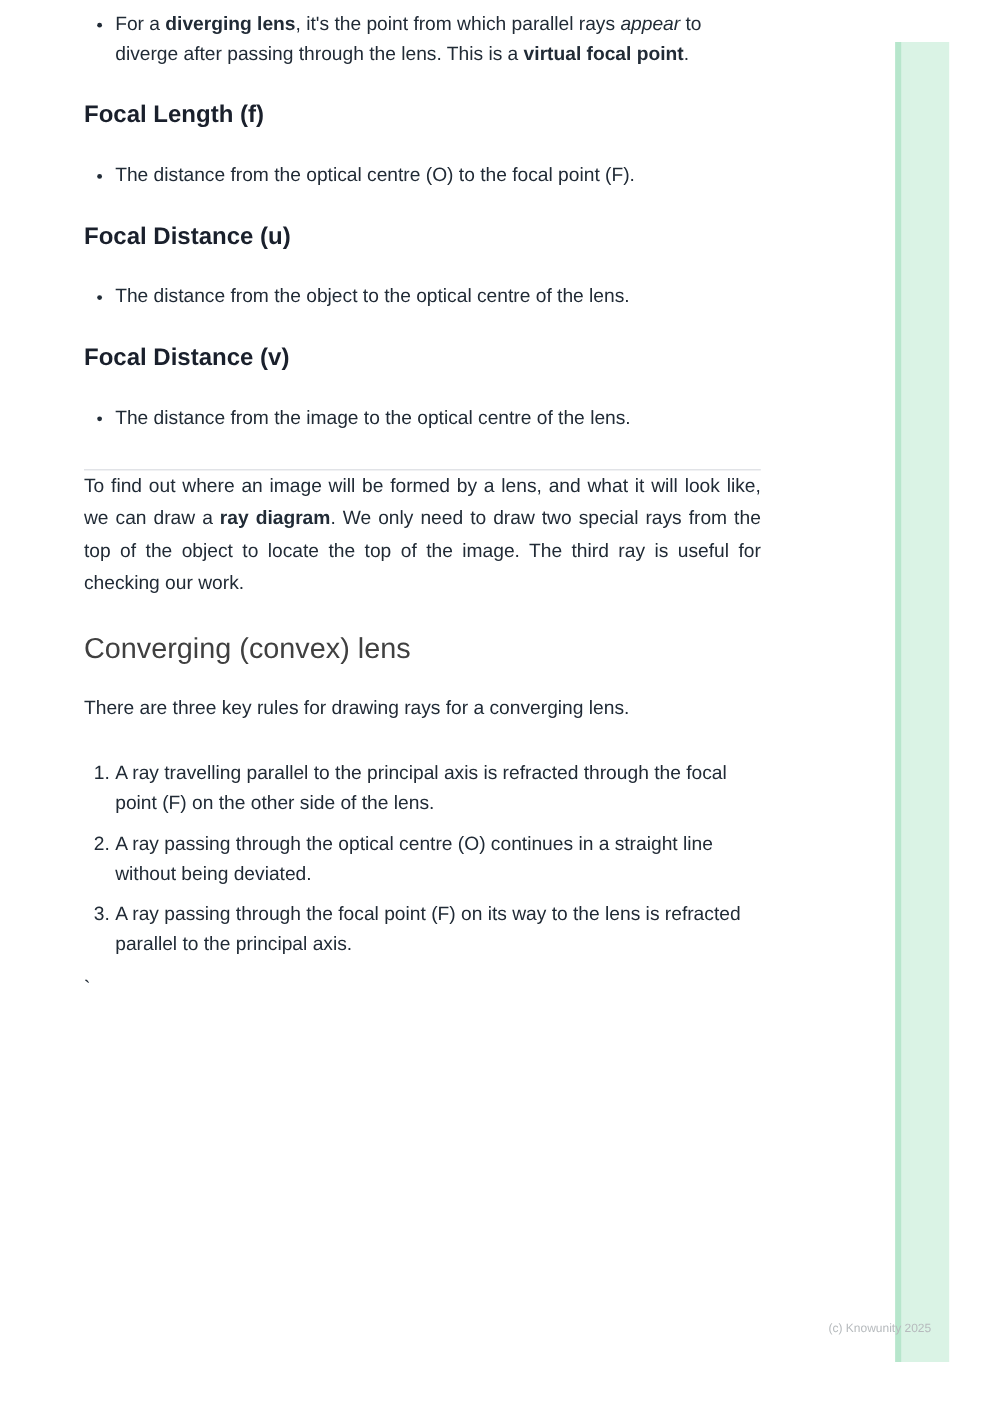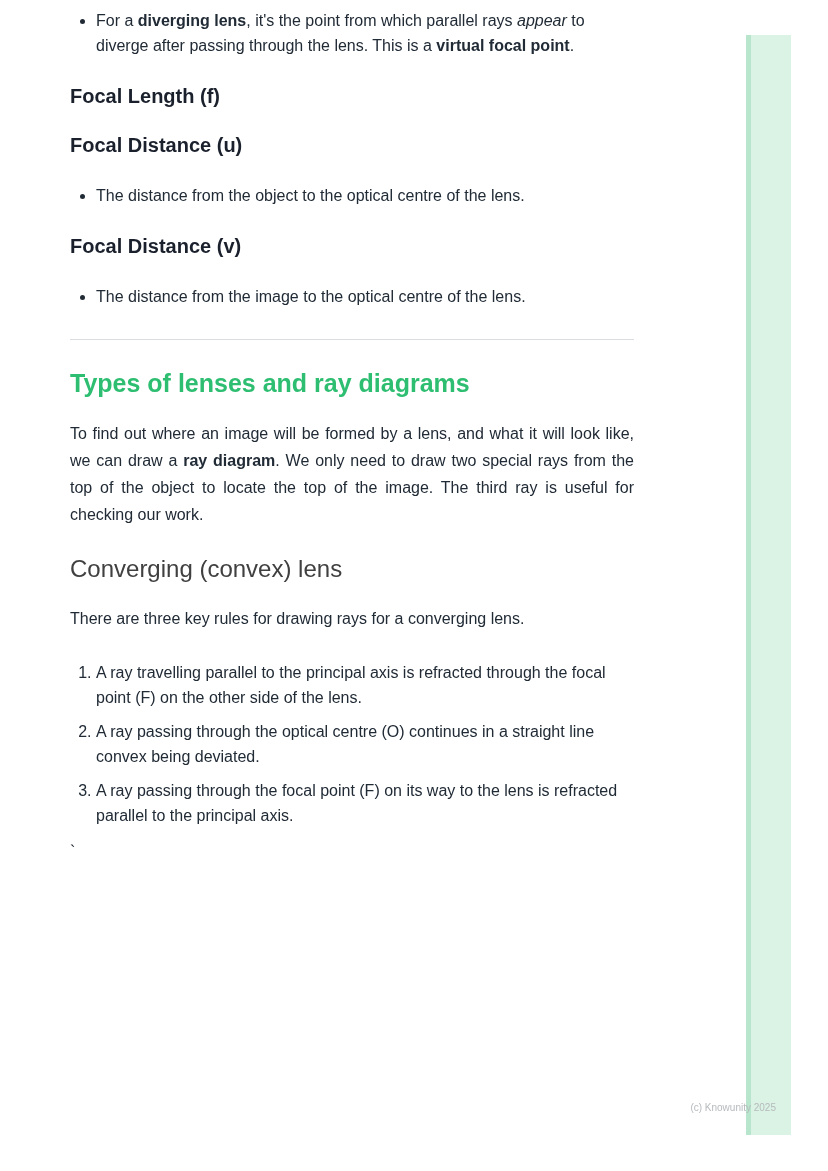--- a/index.html
+++ b/index.html
@@ -92,44 +92,46 @@
 
 <div class="page">
 
   <div class="content">
 
     <ul class="blist">
       <li><span><span>For a </span><span style="font-weight: 700;">diverging lens</span><span>, it's the point from which parallel rays </span><span style="font-style: italic;">appear</span><span> to diverge after passing through the lens. This is a </span><span style="font-weight: 700;">virtual focal point</span><span>.</span></span></li>
     </ul>
 
     <h4 class="sub-heading">Focal Length (f)</h4>
+    <ul class="blist">
+      <li>The distance from the optical centre (O) to the focal point (F).</li>
+    </ul>
 
     <h4 class="sub-heading">Focal Distance (u)</h4>
     <ul class="blist">
       <li>The distance from the object to the optical centre of the lens.</li>
     </ul>
 
     <h4 class="sub-heading">Focal Distance (v)</h4>
     <ul class="blist">
       <li>The distance from the image to the optical centre of the lens.</li>
     </ul>
 
     <hr class="divider">
 
-    <h2 class="green-heading">Types of lenses and ray diagrams</h2>
 
     <p class="body-par justified"><span><span>To find out where an image will be formed by a lens, and what it will look like, we can draw a </span><span style="font-weight: 700;">ray diagram</span><span>. We only need to draw two special rays from the top of the object to locate the top of the image. The third ray is useful for checking our work.</span></span></p>
 
     <h3 class="green-subheading">Converging (convex) lens</h3>
 
     <p class="body-par">There are three key rules for drawing rays for a converging lens.</p>
 
     <ol class="nlist">
       <li>A ray travelling parallel to the principal axis is refracted through the focal point (F) on the other side of the lens.</li>
-      <li>A ray passing through the optical centre (O) continues in a straight line convex being deviated.</li>
+      <li>A ray passing through the optical centre (O) continues in a straight line without being deviated.</li>
       <li>A ray passing through the focal point (F) on its way to the lens is refracted parallel to the principal axis.</li>
     </ol>
 
     <div class="stray-char">`</div>
 
   </div>
 
   <div class="edge-strip"></div>
 
   <div class="footer">(c) Knowunity 2025</div>

